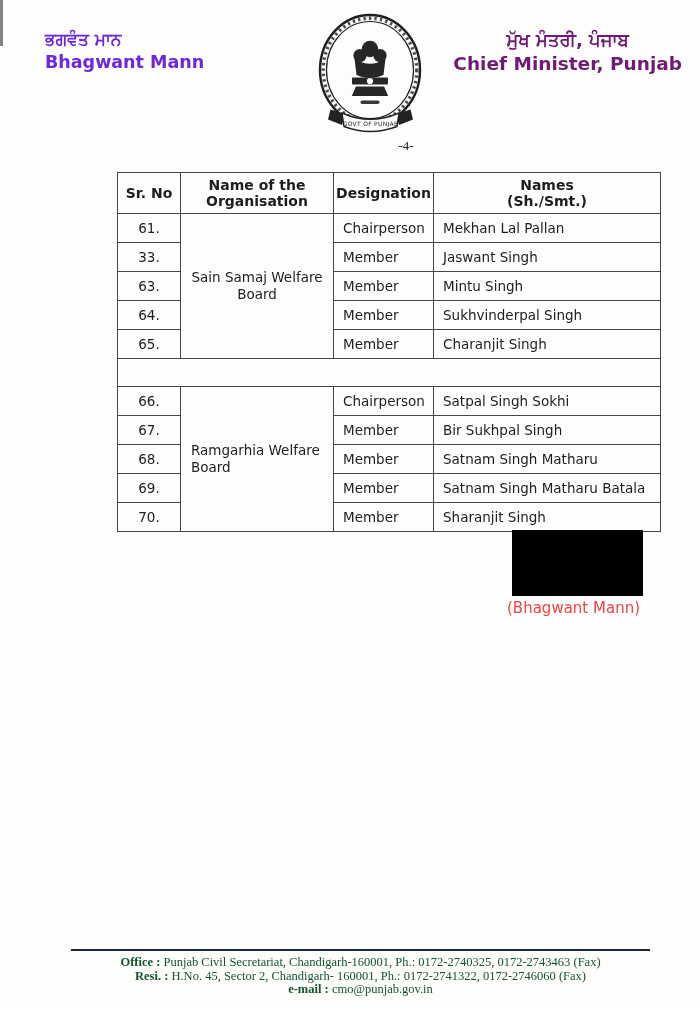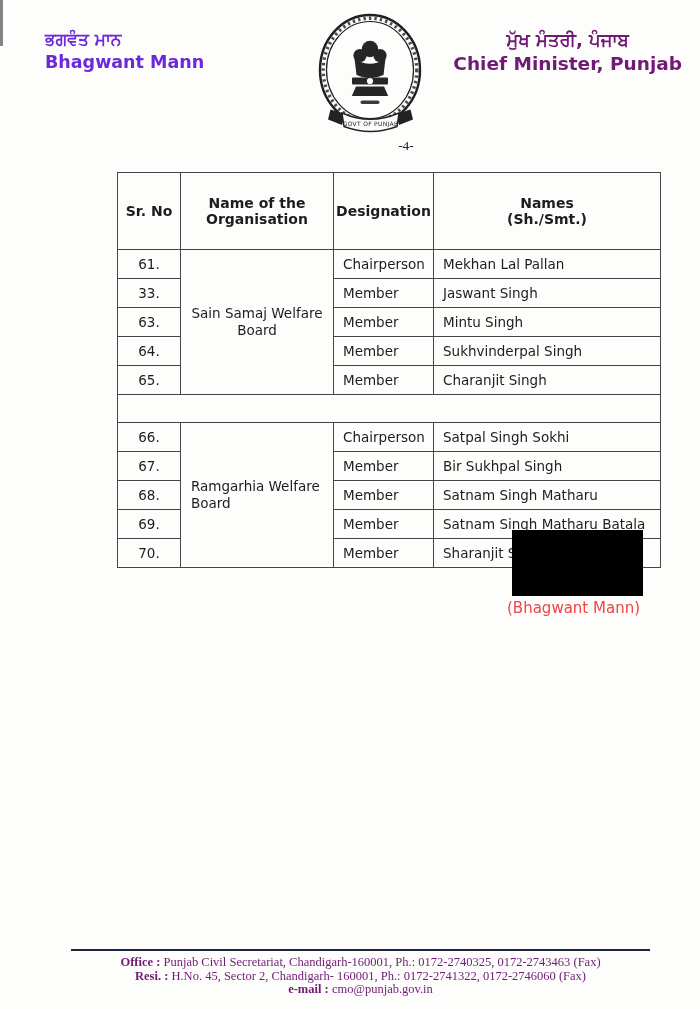--- a/index.html
+++ b/index.html
@@ -31,40 +31,40 @@
     position:absolute;left:117px;top:172px;
     width:543px;border-collapse:collapse;table-layout:fixed;
   }
   table.roster th,table.roster td{
     border:1px solid #454545;
     font-size:13.5px;color:#1d1d1d;
     overflow:hidden;
   }
   table.roster th{
     font-size:14px;font-weight:bold;text-align:center;vertical-align:middle;
-    white-space:pre-line;line-height:16px;height:38px;padding:19px 2px;
+    white-space:pre-line;line-height:16px;height:38px;padding:1px 2px;
   }
   tr.data-row{height:29px;}
   td.sr{text-align:center;vertical-align:middle;}
   td.org{vertical-align:middle;line-height:17px;}
   td.org.centered{text-align:center;padding:0 6px;}
   td.org.lefted{text-align:left;padding:0 6px 0 10px;}
   td.desig,td.name{text-align:left;vertical-align:middle;padding:0 4px 0 9px;}
   tr.sep-row{height:28px;}
   tr.sep-row td{border-left:1px solid #454545;border-right:1px solid #454545;
     border-top:1px solid #454545;border-bottom:1px solid #454545;}
 
   
   .redaction{position:absolute;left:512px;top:530px;width:131px;height:66px;background:#000;}
   .sig-name{position:absolute;left:460px;top:599px;width:180px;text-align:right;
     font-size:15px;color:#ef4444;}
 
   
   .footer{position:absolute;left:71px;top:949px;width:579px;
-    font-family:"Liberation Serif",serif;color:#701a75;text-align:center;}
+    font-family:"Liberation Serif",serif;color:#14532d;text-align:center;}
   .footer .rule{height:2px;background:#1d2440;margin-bottom:5px;}
   .footer .fline{font-size:12.5px;line-height:13.5px;}
   .footer b{font-weight:bold;}
 </style>
 </head>
 <body>
 
 <div class="page">
 
   <div class="scan-mark"></div>

